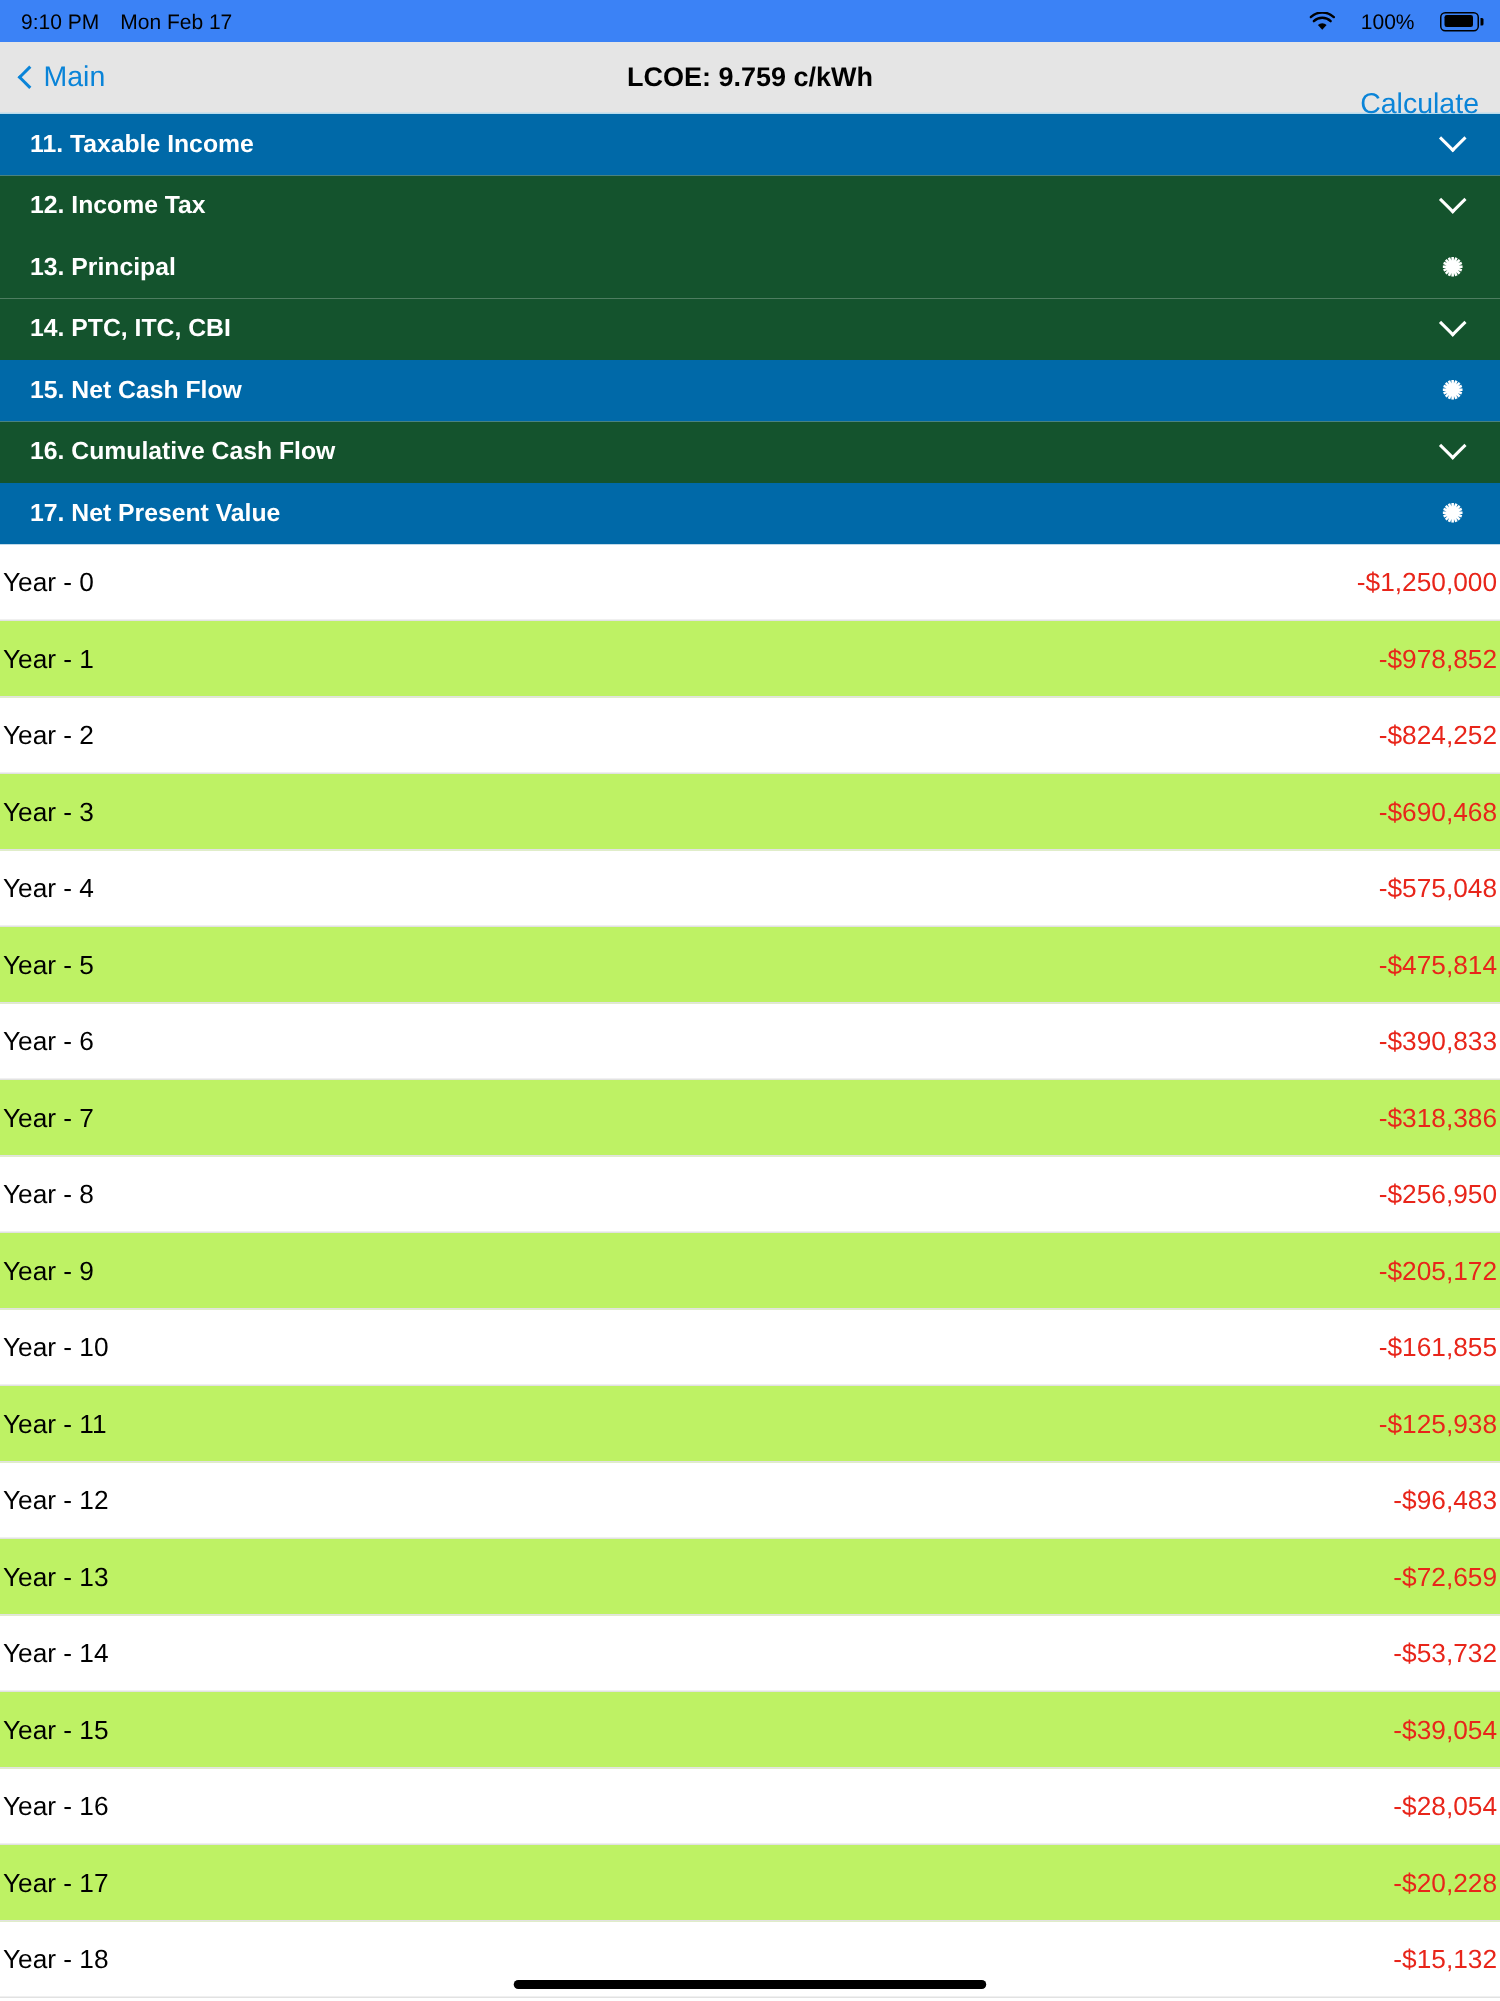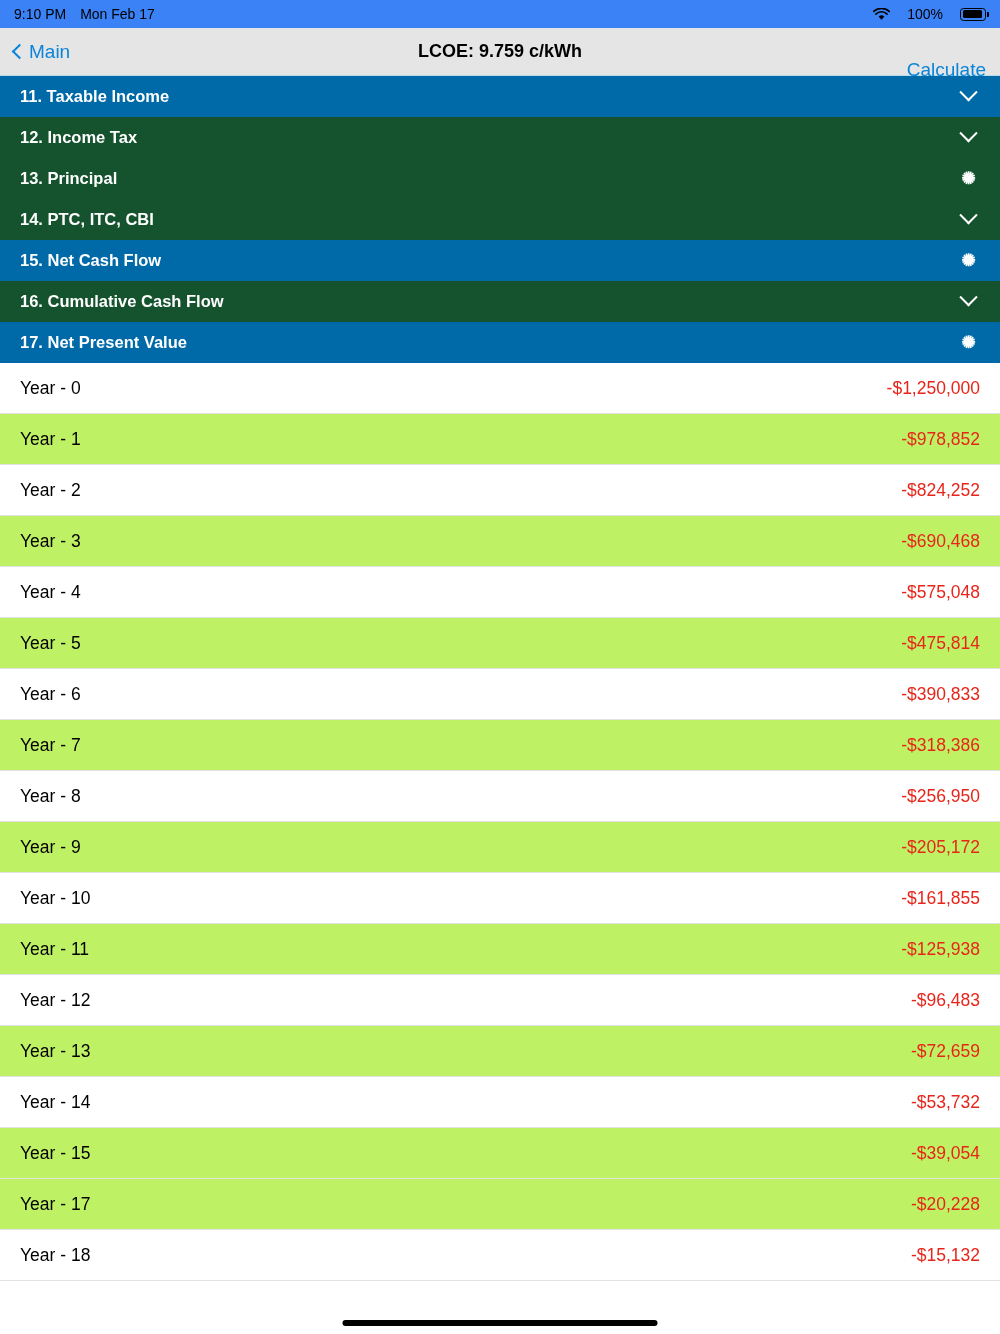--- a/index.html
+++ b/index.html
@@ -128,21 +128,21 @@
     letter-spacing: -1px;
     font-weight: 700;
   }
 
   
   .data-list { background: #fff; }
   .data-row {
     height: 51px;
     display: flex;
     align-items: center;
-    padding: 0 20px;
+    padding: 0 2px;
     border-bottom: 1px solid #e2e2e2;
     font-size: 17.5px;
     color: #000;
   }
   .data-row.alt { background: #bef264; }
   .data-row .row-label { flex: 1; }
   .data-row .row-value {
     color: #e8251a;
     font-size: 17.5px;
   }
@@ -303,20 +303,24 @@
     <span class="row-value">-$72,659</span>
   </div>
   <div class="data-row">
     <span class="row-label">Year - 14</span>
     <span class="row-value">-$53,732</span>
   </div>
   <div class="data-row alt">
     <span class="row-label">Year - 15</span>
     <span class="row-value">-$39,054</span>
   </div>
+  <div class="data-row">
+    <span class="row-label">Year - 16</span>
+    <span class="row-value">-$28,054</span>
+  </div>
   <div class="data-row alt">
     <span class="row-label">Year - 17</span>
     <span class="row-value">-$20,228</span>
   </div>
   <div class="data-row">
     <span class="row-label">Year - 18</span>
     <span class="row-value">-$15,132</span>
   </div>
 
 </div>

